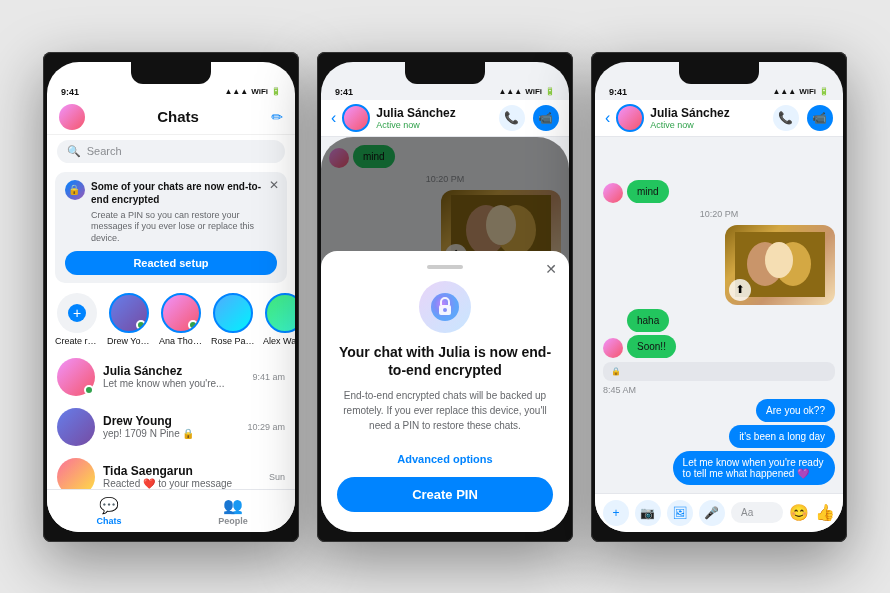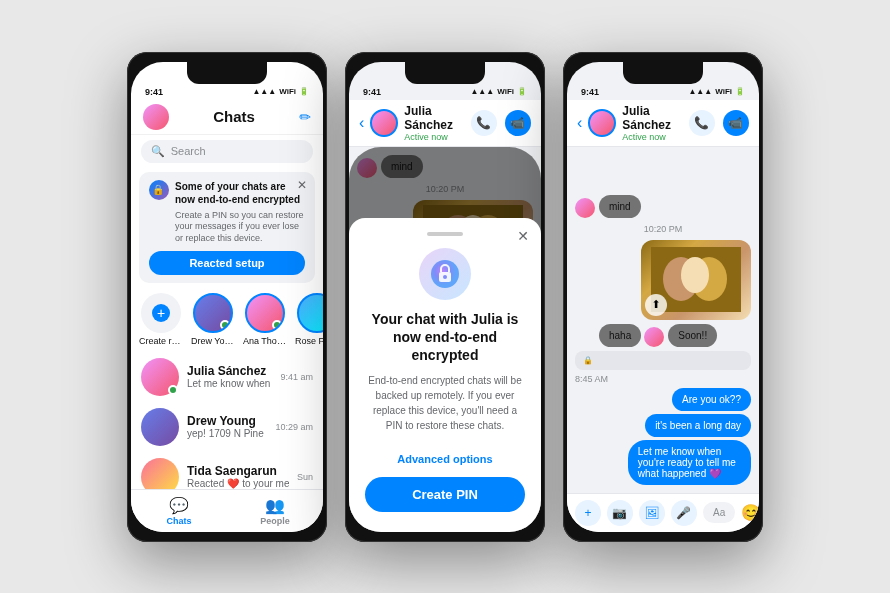--- a/index.html
+++ b/index.html
@@ -15,22 +15,22 @@
     }
     .phones-container {
       display: flex;
       gap: 18px;
       align-items: center;
       justify-content: center;
       padding: 20px;
     }
     .phone {
       background: #111;
-      border-radius: 20px;
-      width: 200px;
+      border-radius: 8px;
+      width: 256px;
       height: 490px;
       position: relative;
       box-shadow: 0 20px 60px rgba(0,0,0,0.4), inset 0 0 0 1px #333;
       overflow: hidden;
       padding: 0;
     }
     .phone-screen {
       position: absolute;
       top: 10px;
       left: 4px;
@@ -329,21 +329,21 @@
     .messages-area {
       flex: 1;
       overflow: hidden;
       padding: 8px;
       display: flex;
       flex-direction: column;
       gap: 4px;
       position: relative;
     }
     .msg-received-text {
-      background: #737373;
+      background: #22c55e;
       border-radius: 18px;
       padding: 6px 10px;
       font-size: 10px;
       color: #111;
       max-width: 70%;
       align-self: flex-start;
     }
     .msg-time-center {
       text-align: center;
       font-size: 9px;
@@ -759,21 +759,21 @@
           <div class="msg-image-inner">
             <svg width="90" height="65" viewBox="0 0 90 65">
               <rect width="90" height="65" fill="#8B6914"></rect>
               <ellipse cx="30" cy="32" rx="18" ry="22" fill="#C9956A"></ellipse>
               <ellipse cx="58" cy="32" rx="18" ry="22" fill="#D4A843"></ellipse>
               <ellipse cx="44" cy="28" rx="14" ry="18" fill="#F5DEB3"></ellipse>
             </svg>
           </div>
           <div class="share-icon">⬆</div>
         </div>
-        <div style="display:flex;flex-direction:row;gap:3px;">
+        <div style="display:flex;flex-direction:column;gap:3px;">
           <div class="received-row">
             <div style="width:20px;"></div>
             <div class="msg-received-text">haha</div>
           </div>
           <div class="received-row">
             <div class="small-avatar av2"></div>
             <div class="msg-received-text">Soon!!</div>
           </div>
         </div>
         <div class="enc-notice">

